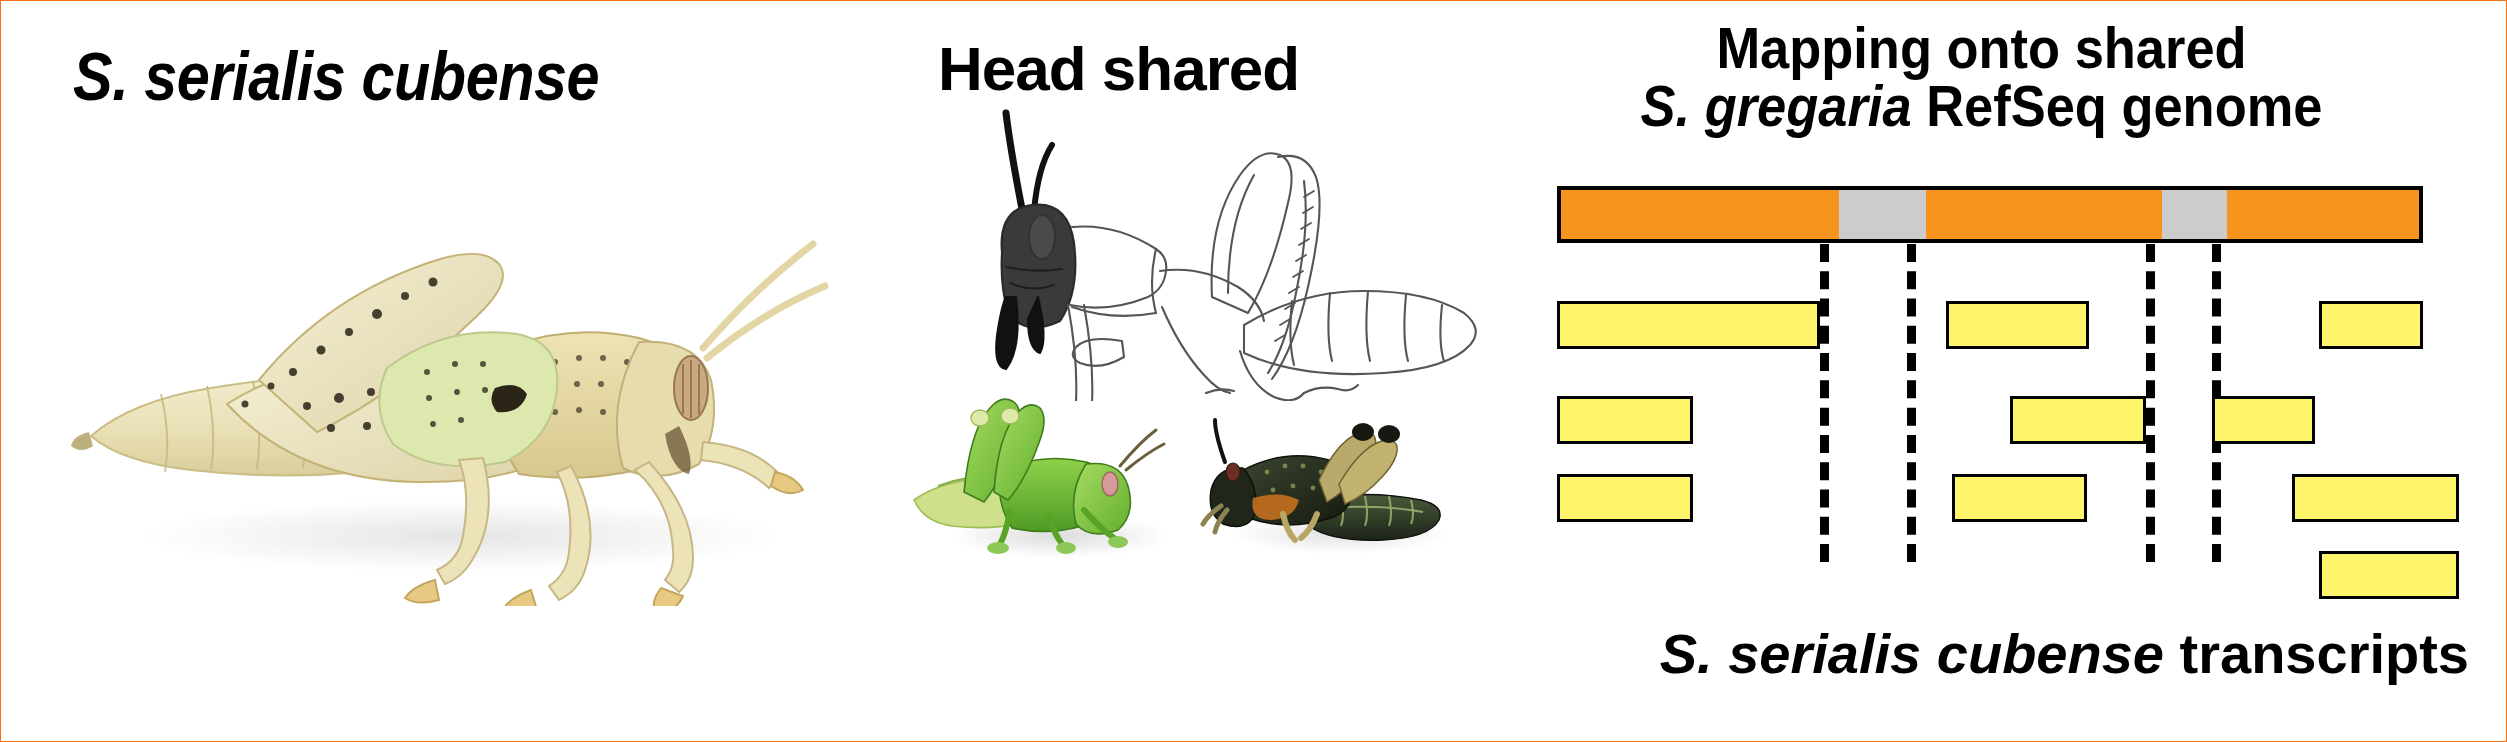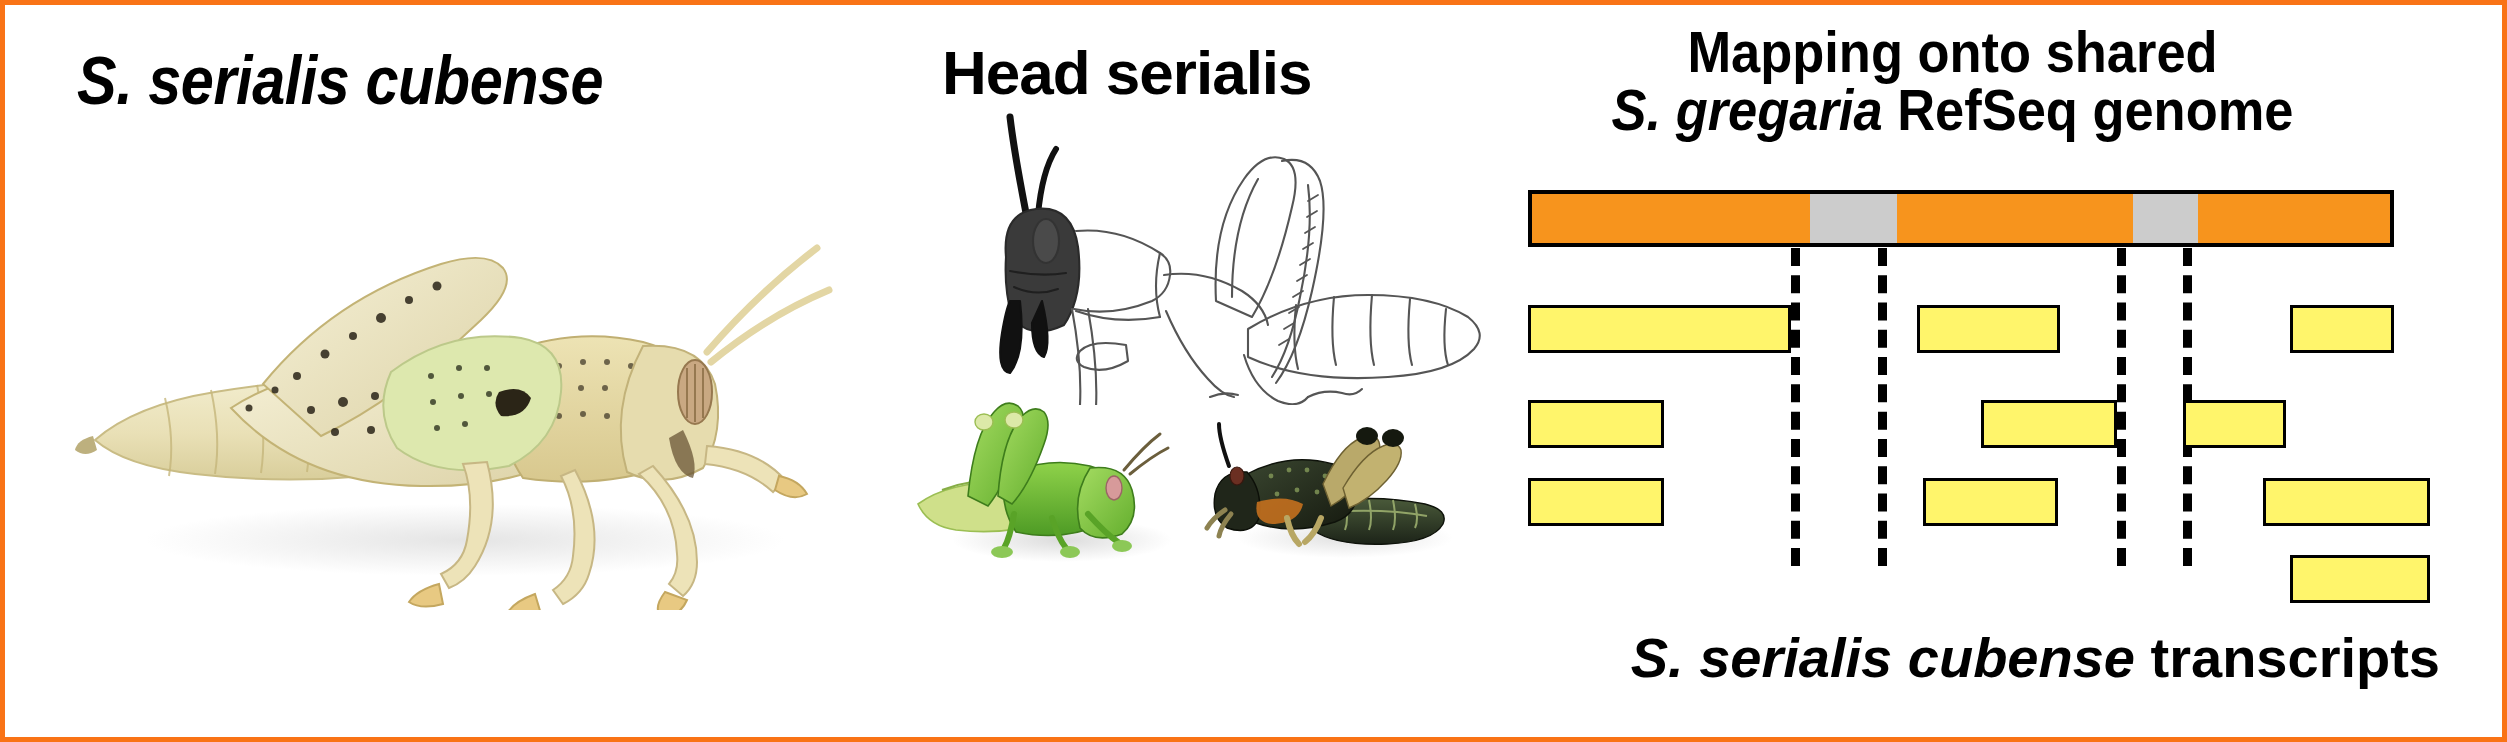--- a/index.html
+++ b/index.html
@@ -4,21 +4,21 @@
 <style>
   html,body{margin:0;padding:0;background:#ffffff;}
   body{font-family:"Liberation Sans",sans-serif;}
 
   #figure{
     position:relative;
     width:2507px;
     height:742px;
     background:#ffffff;
     box-sizing:border-box;
-    border:5px solid #f97316;
+    border:1px solid #f97316;
     overflow:hidden;
   }
 
   
   #panel-a{position:absolute;left:0;top:0;width:905px;height:728px;}
 
   .caption-species{
     position:absolute;
     font-family:"Liberation Sans Narrow","Liberation Sans",sans-serif;
     font-weight:bold;
@@ -42,21 +42,21 @@
     font-size:62px;font-weight:bold;color:#000;white-space:nowrap;
     letter-spacing:-1px;
   }
   #grasshopper-outline{position:absolute;left:0px;top:100px;width:620px;height:300px;}
   #grasshopper-outline svg{display:block;width:100%;height:100%;}
   #nymph-green{position:absolute;left:-8px;top:395px;width:300px;height:190px;}
   #nymph-dark{position:absolute;left:285px;top:405px;width:290px;height:180px;}
   #nymph-green svg,#nymph-dark svg{display:block;width:100%;height:100%;}
 
   
-  #panel-c{position:absolute;left:1460px;top:0;width:975px;height:728px;}
+  #panel-c{position:absolute;left:1493px;top:0;width:975px;height:728px;}
 
   #mapping-title{
     position:absolute;left:0;top:18px;width:975px;
     text-align:center;color:#000;line-height:1.02;
     font-family:"Liberation Sans Narrow","Liberation Sans",sans-serif;
     font-weight:bold;font-size:57px;
   }
   #mapping-title .ln{display:block;white-space:nowrap;transform:scaleX(.92);}
   #mapping-title .sp{font-style:italic;}
 
@@ -222,21 +222,21 @@
           <path d="M744 336 q20 4 28 18 q-14 8 -32 -4z"></path>
         </g>
 
         <path d="M58 296 q-16 4 -18 14 q10 8 22 0z" fill="#BDB07E"></path>
       </svg>
     </div>
   </div>
 
   <div id="panel-b">
 
-    <div id="head-tissues-title">Head serialis</div>
+    <div id="head-tissues-title">Head shared</div>
 
     <div id="grasshopper-outline">
       <svg viewBox="0 0 620 300" xmlns="http://www.w3.org/2000/svg">
         <g fill="none" stroke="#555555" stroke-width="2.1" stroke-linejoin="round" stroke-linecap="round">
 
           <path d="M116 108 q-12 -62 -16 -96" stroke="#111" stroke-width="7"></path>
           <path d="M128 110 q4 -44 18 -66" stroke="#111" stroke-width="6"></path>
 
           <path d="M96 152 q-4 -44 30 -48 q36 -4 42 38 q6 48 -14 78 q-34 16 -52 -8 q-8 -28 -6 -60z" fill="#3A3A3A" stroke="#2A2A2A"></path>
           <ellipse cx="136" cy="136" rx="13" ry="22" fill="#4A4A4A" stroke="#333"></ellipse>

